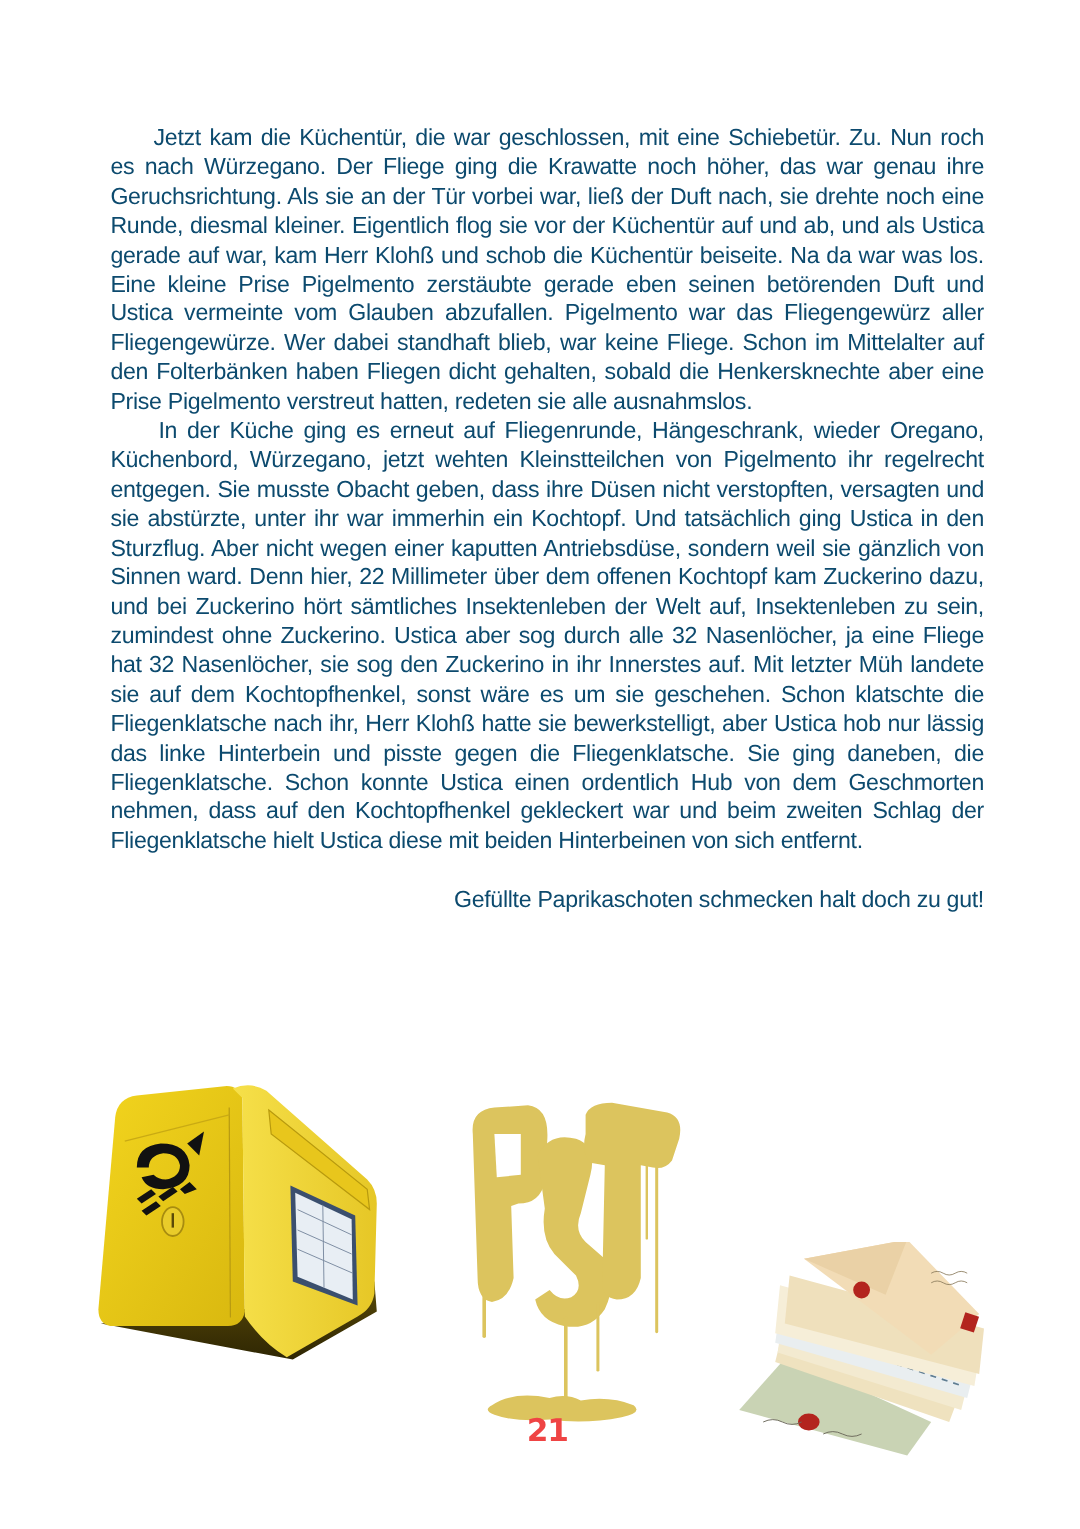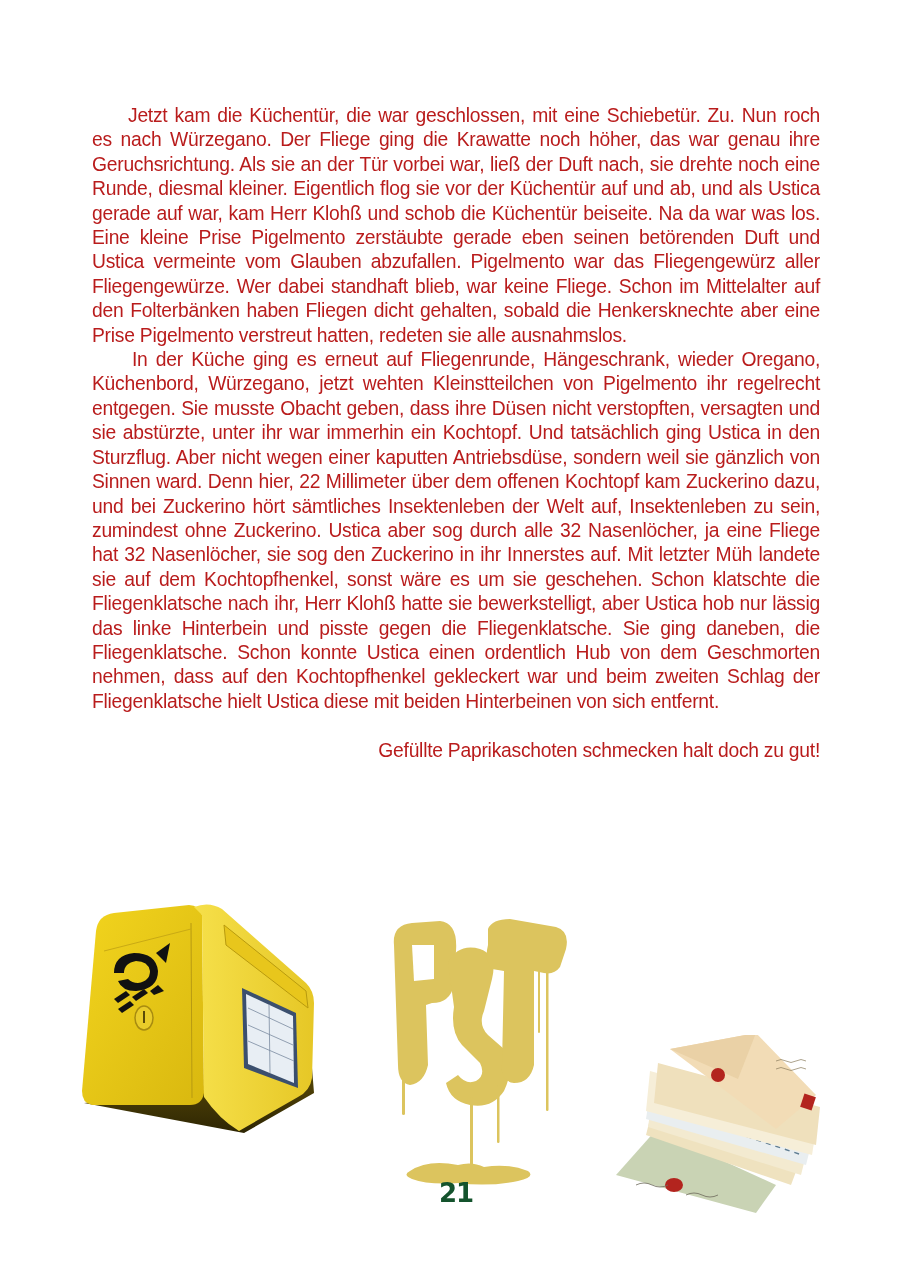--- a/index.html
+++ b/index.html
@@ -1,32 +1,32 @@
 <!DOCTYPE html>
 <html><head>
 <meta charset="utf-8">
 <style>
   html, body { margin: 0; padding: 0; background: #ffffff; }
   body { width: 900px; height: 1274px; position: relative; overflow: hidden; }
   .page { position: absolute; left: 0; top: 0; width: 900px; height: 1274px; background: #fff; }
   .text-block {
     position: absolute; left: 92px; top: 104px; width: 728px;
     font-family: "Liberation Sans", sans-serif; font-size: 19.3px; line-height: 24.4px;
-    color: #b91c1c; text-align: justify; font-stretch: condensed;
+    color: #0c4a6e; text-align: justify; font-stretch: condensed;
   }
   .para { margin: 0; text-indent: 36px; letter-spacing: -0.25px; }
   .para.second { text-indent: 40px; }
   .closing { margin: 25px 0 0 0; text-indent: 24px; letter-spacing: -0.25px; text-align: right; }
 
   .mailbox { position: absolute; left: 74px; top: 893px; width: 250px; height: 265px; }
   .logo { position: absolute; left: 388px; top: 915px; width: 180px; height: 300px; }
   .letters { position: absolute; left: 606px; top: 1035px; width: 230px; height: 180px; }
   .page-number {
     position: absolute; left: 436px; top: 1178px; width: 40px; text-align: center;
-    font-family: "DejaVu Sans", sans-serif; font-weight: bold; font-size: 26px; color: #14532d;
+    font-family: "DejaVu Sans", sans-serif; font-weight: bold; font-size: 26px; color: #ef4444;
     letter-spacing: -1px;
   }
 </style>
 </head>
 <body>
 
 <div class="page">
 
   <div class="text-block">
     <p class="para">Jetzt kam die Küchentür, die war geschlossen, mit eine Schiebetür. Zu. Nun roch es nach Würzegano. Der Fliege ging die Krawatte noch höher, das war genau ihre Geruchsrichtung. Als sie an der Tür vorbei war, ließ der Duft nach, sie drehte noch eine Runde, diesmal kleiner. Eigentlich flog sie vor der Küchentür auf und ab, und als Ustica gerade auf war, kam Herr Klohß und schob die Küchentür beiseite. Na da war was los. Eine kleine Prise Pigelmento zerstäubte gerade eben seinen betörenden Duft und Ustica vermeinte vom Glauben abzufallen. Pigelmento war das Fliegengewürz aller Fliegengewürze. Wer dabei standhaft blieb, war keine Fliege. Schon im Mittelalter auf den Folterbänken haben Fliegen dicht gehalten, sobald die Henkersknechte aber eine Prise Pigelmento verstreut hatten, redeten sie alle ausnahmslos.</p>

